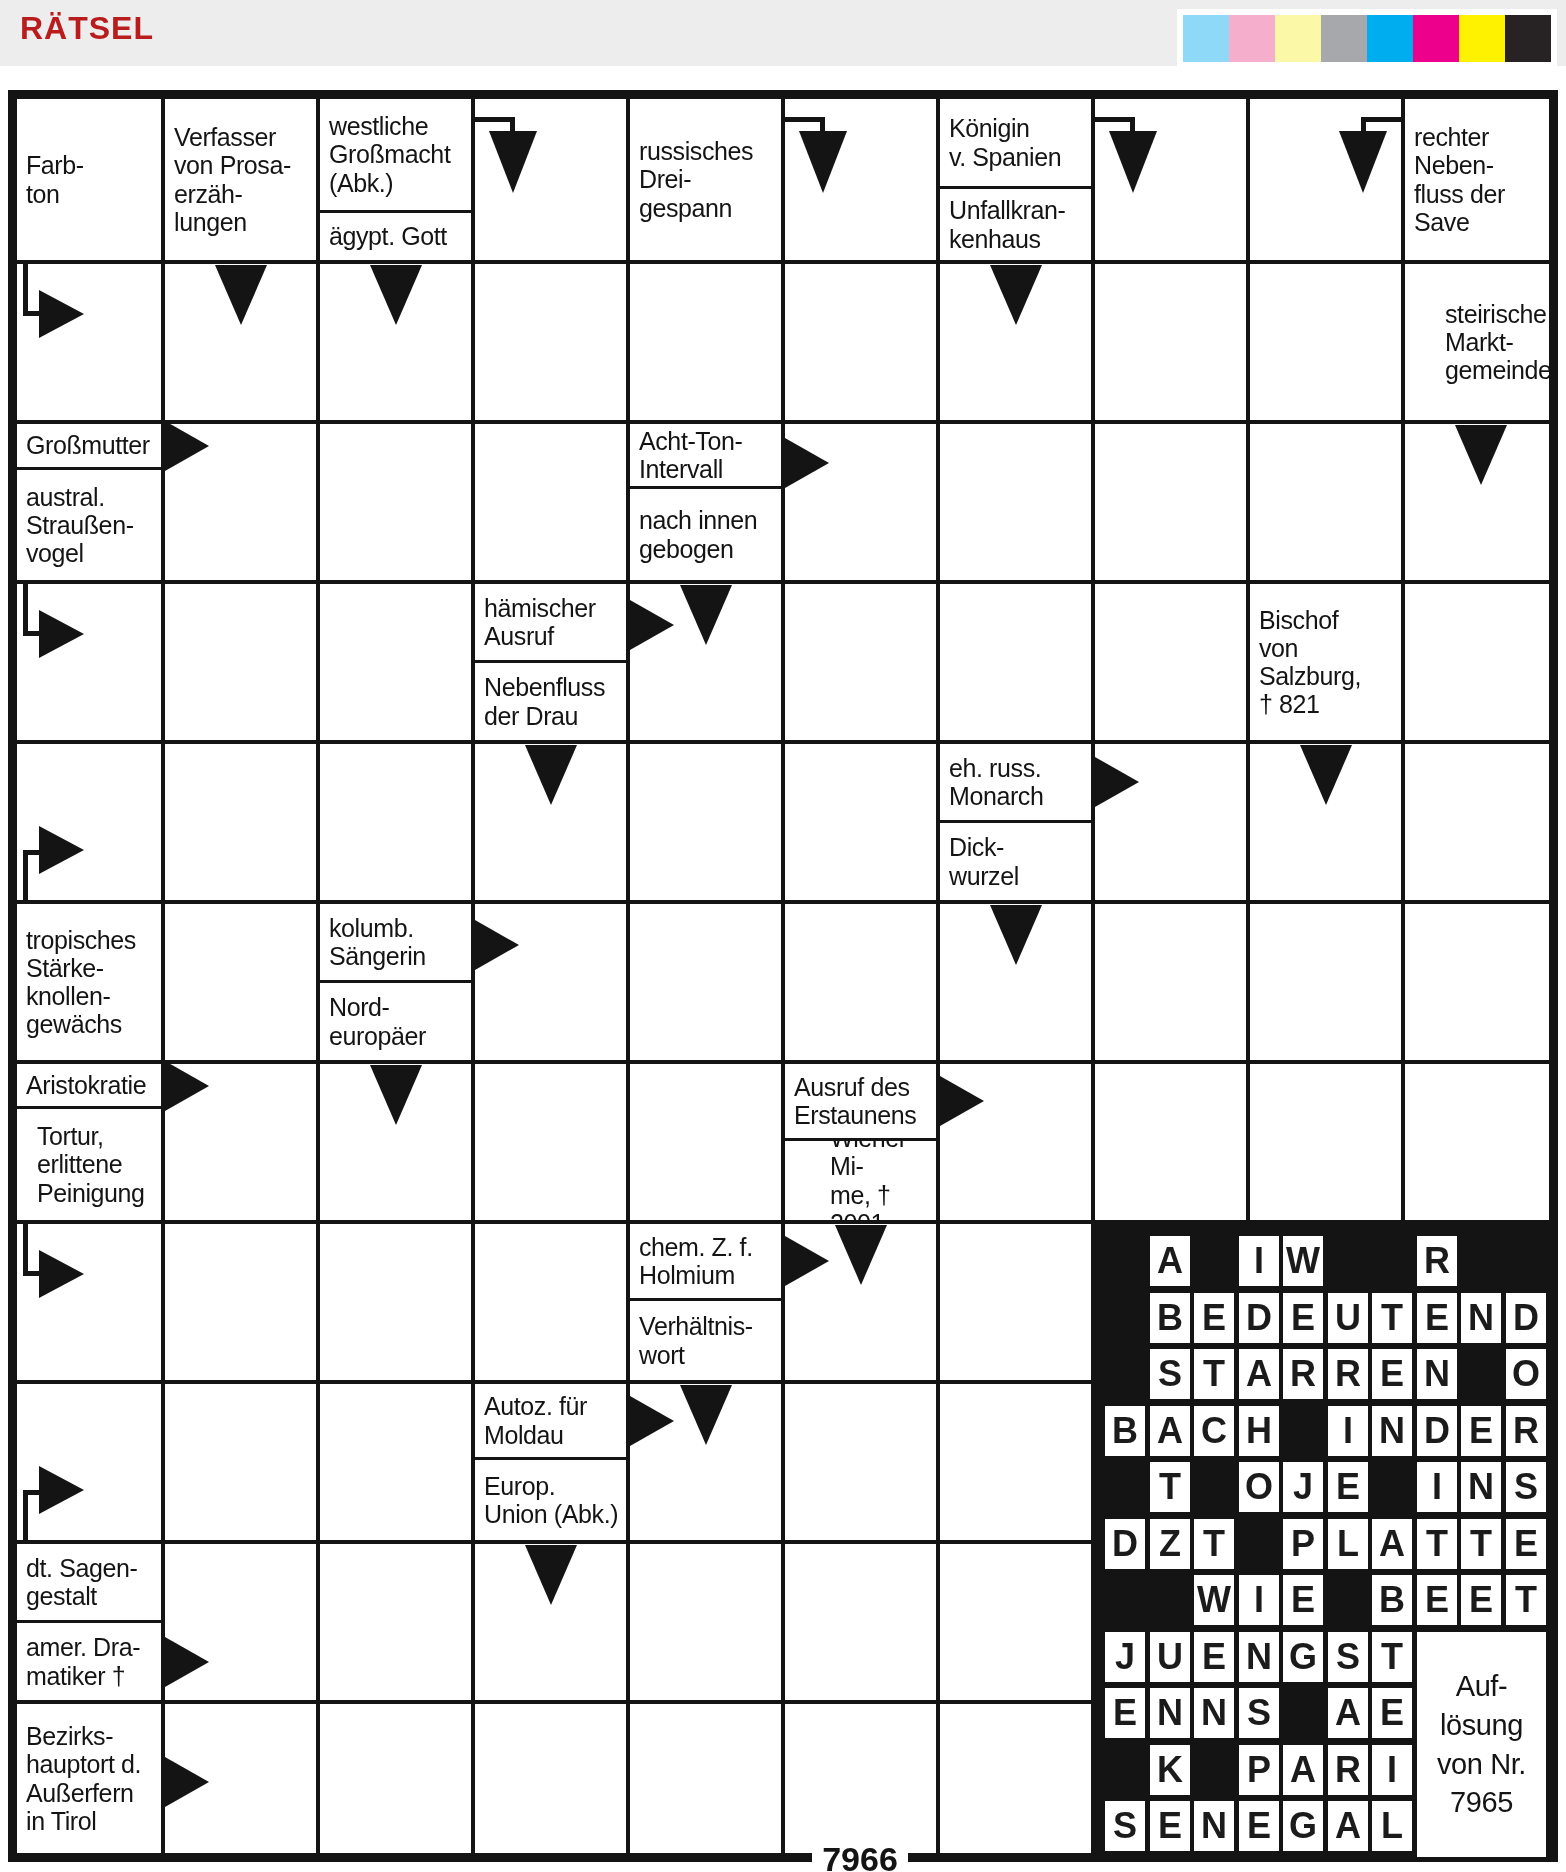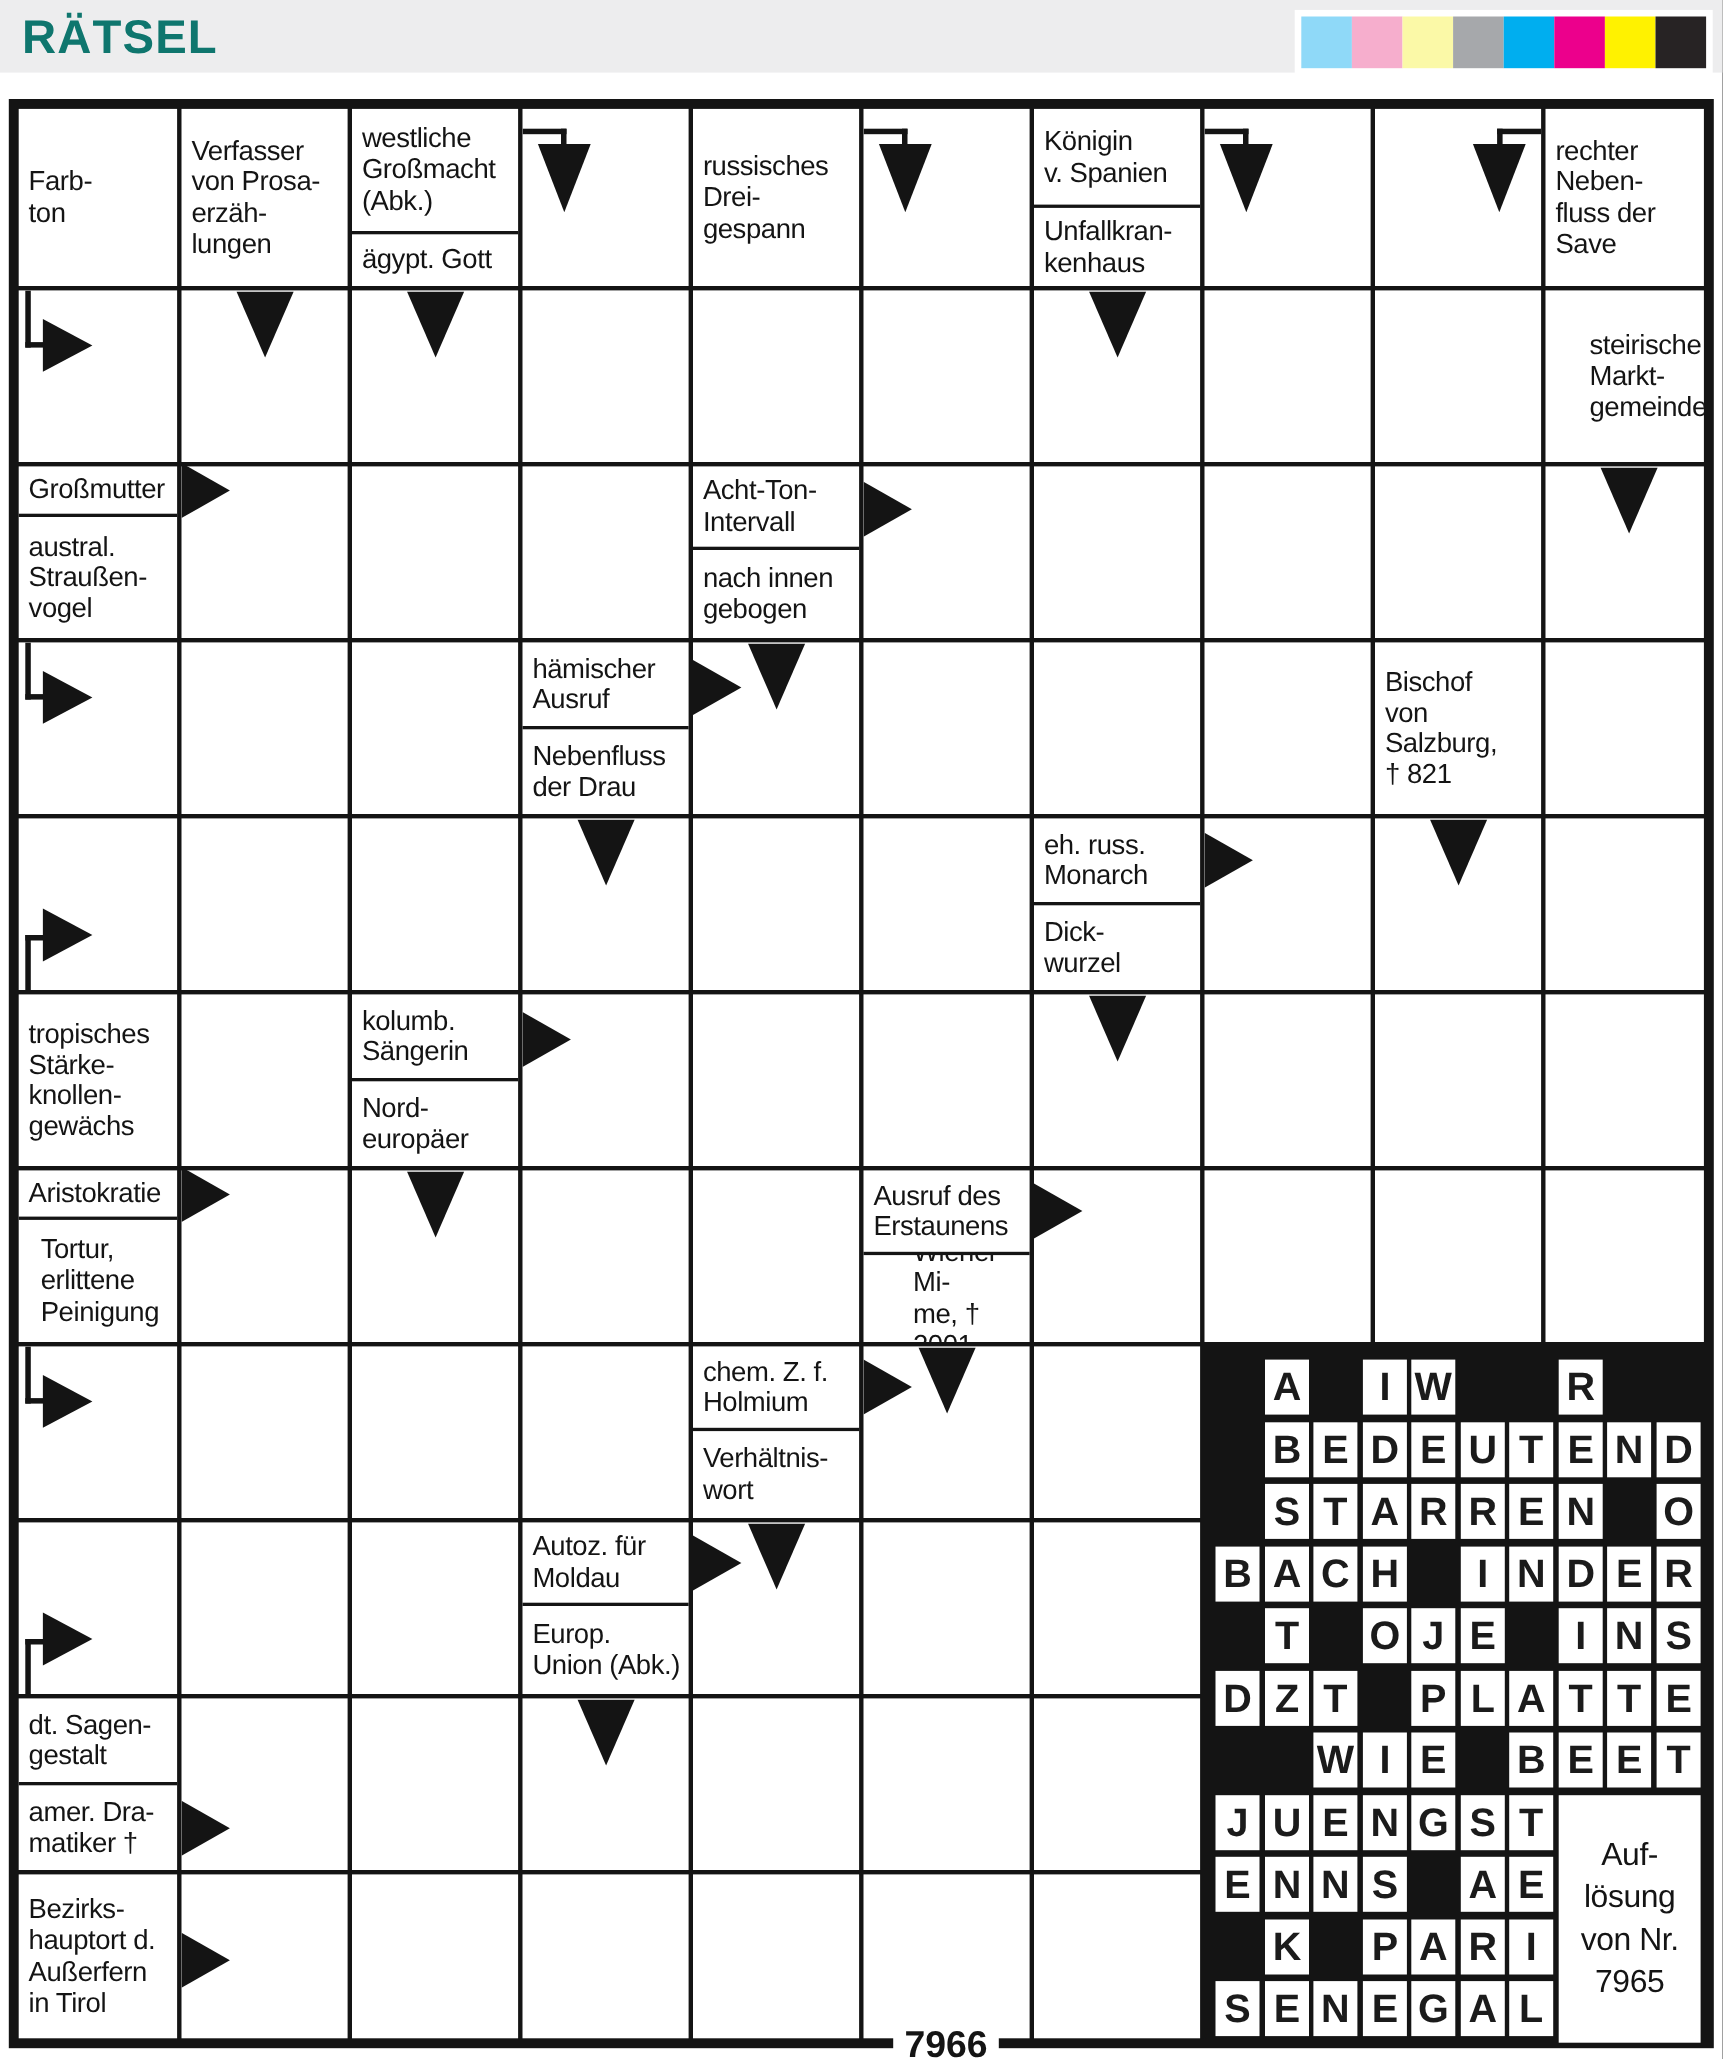--- a/index.html
+++ b/index.html
@@ -2,22 +2,22 @@
 <html><head>
 <meta charset="utf-8">
 <style>
   html,body{margin:0;padding:0;}
   body{
     width:1566px;height:1872px;position:relative;background:#ffffff;
     font-family:"Liberation Sans",sans-serif;overflow:hidden;
   }
   #band{position:absolute;left:0;top:0;width:1566px;height:66px;background:#ededee;}
   #page-title{
-    position:absolute;left:20px;top:10px;font-size:43px;font-weight:bold;
-    color:#0f766e;letter-spacing:1px;
+    position:absolute;left:20px;top:10px;font-size:32px;font-weight:bold;
+    color:#b91c1c;letter-spacing:1px;
   }
   #colorbar{
     position:absolute;left:1177px;top:9px;width:380px;height:59px;background:#ffffff;
     display:flex;align-items:center;justify-content:center;
   }
   .patch{width:46px;height:47px;}
   #grid{
     position:absolute;left:8px;top:90px;width:1550px;height:1772px;background:#141414;
   }
   .cell{position:absolute;background:#ffffff;}
@@ -118,21 +118,21 @@
       <div class="sub" style="height: 43px;">Großmutter</div>
       <div class="divider"></div>
       <div class="sub" style="flex: 1 1 auto;">austral.
 Straußen-
 vogel</div>
     </div>
     <div class="cell" style="left: 157px; top: 334px; width: 151px; height: 156px;"></div>
     <div class="cell" style="left: 312px; top: 334px; width: 151px; height: 156px;"></div>
     <div class="cell" style="left: 467px; top: 334px; width: 151px; height: 156px;"></div>
     <div class="cell clue-cell" style="left: 622px; top: 334px; width: 151px; height: 156px;">
-      <div class="sub" style="height: 73px;">Acht-Ton-
+      <div class="sub" style="height: 62px;">Acht-Ton-
 Intervall</div>
       <div class="divider"></div>
       <div class="sub" style="flex: 1 1 auto;">nach innen
 gebogen</div>
     </div>
     <div class="cell" style="left: 777px; top: 334px; width: 151px; height: 156px;"></div>
     <div class="cell" style="left: 932px; top: 334px; width: 151px; height: 156px;"></div>
     <div class="cell" style="left: 1087px; top: 334px; width: 151px; height: 156px;"></div>
     <div class="cell" style="left: 1242px; top: 334px; width: 151px; height: 156px;"></div>
     <div class="cell" style="left: 1397px; top: 334px; width: 144px; height: 156px;"></div>

